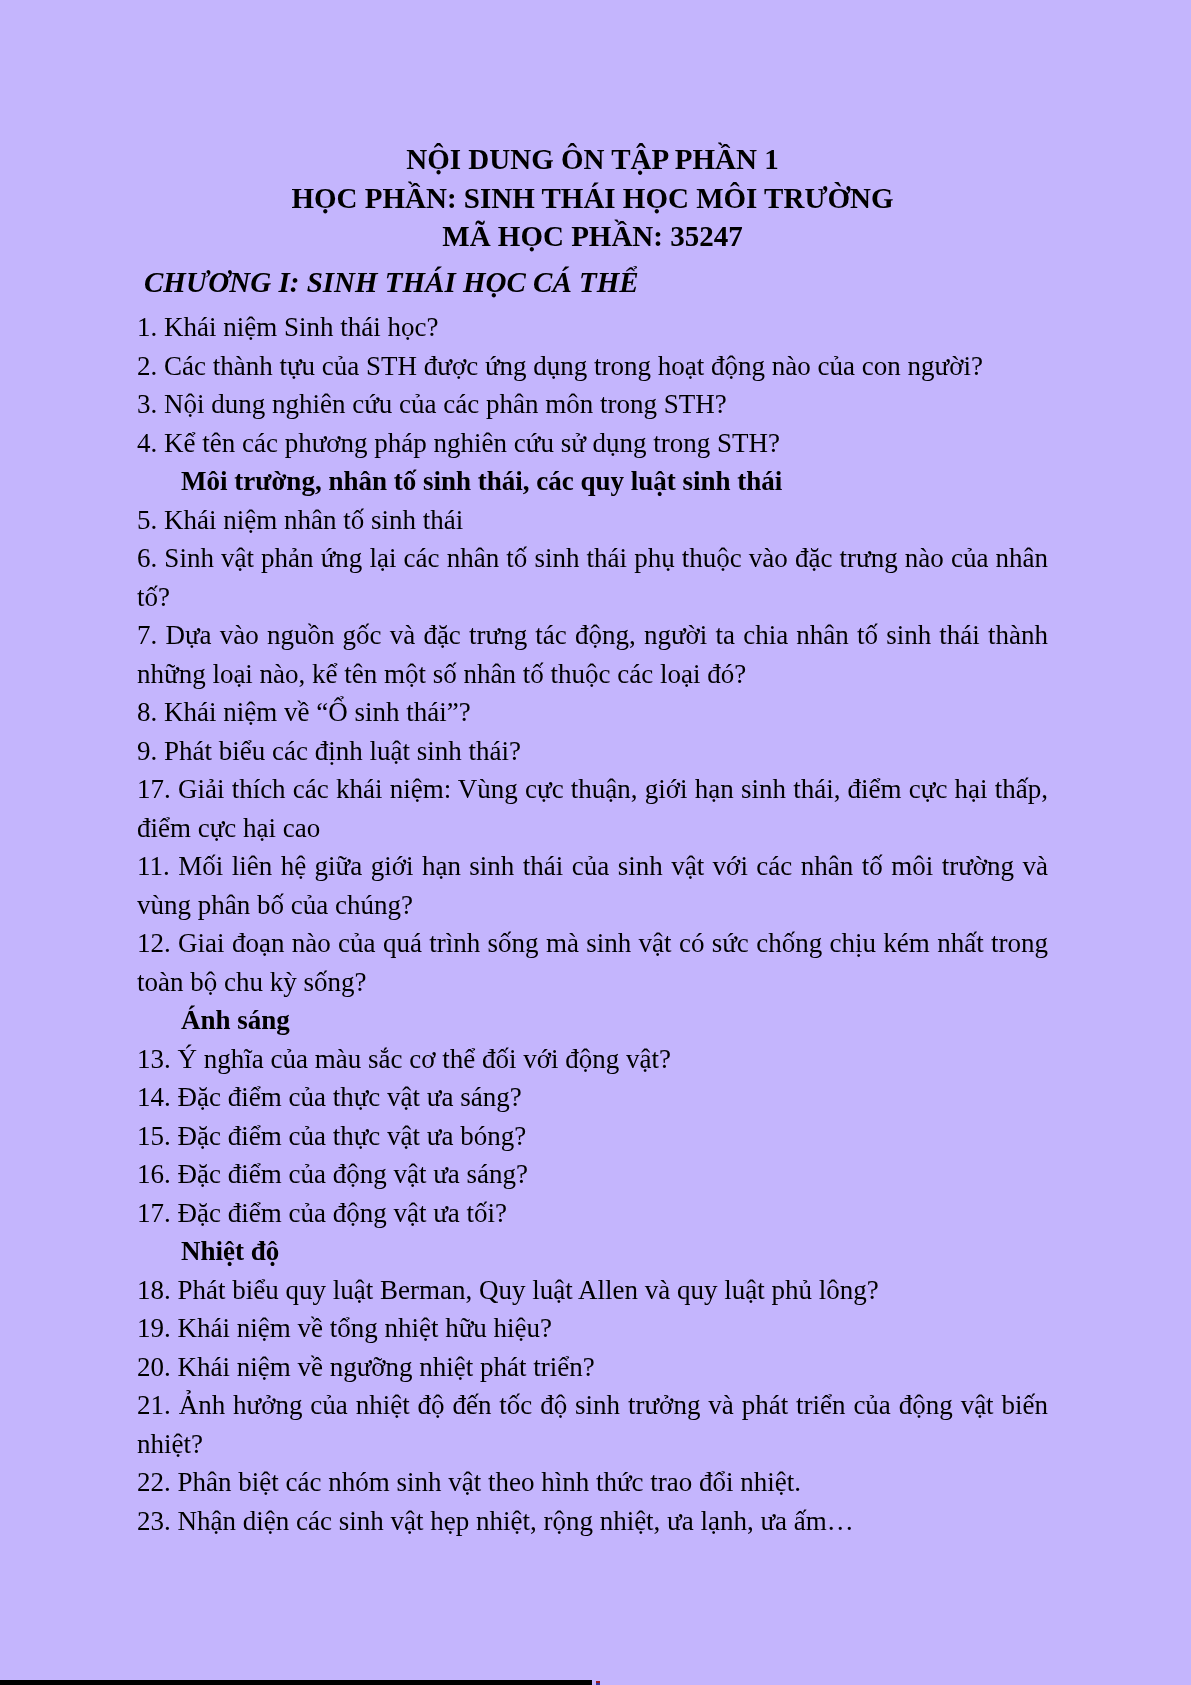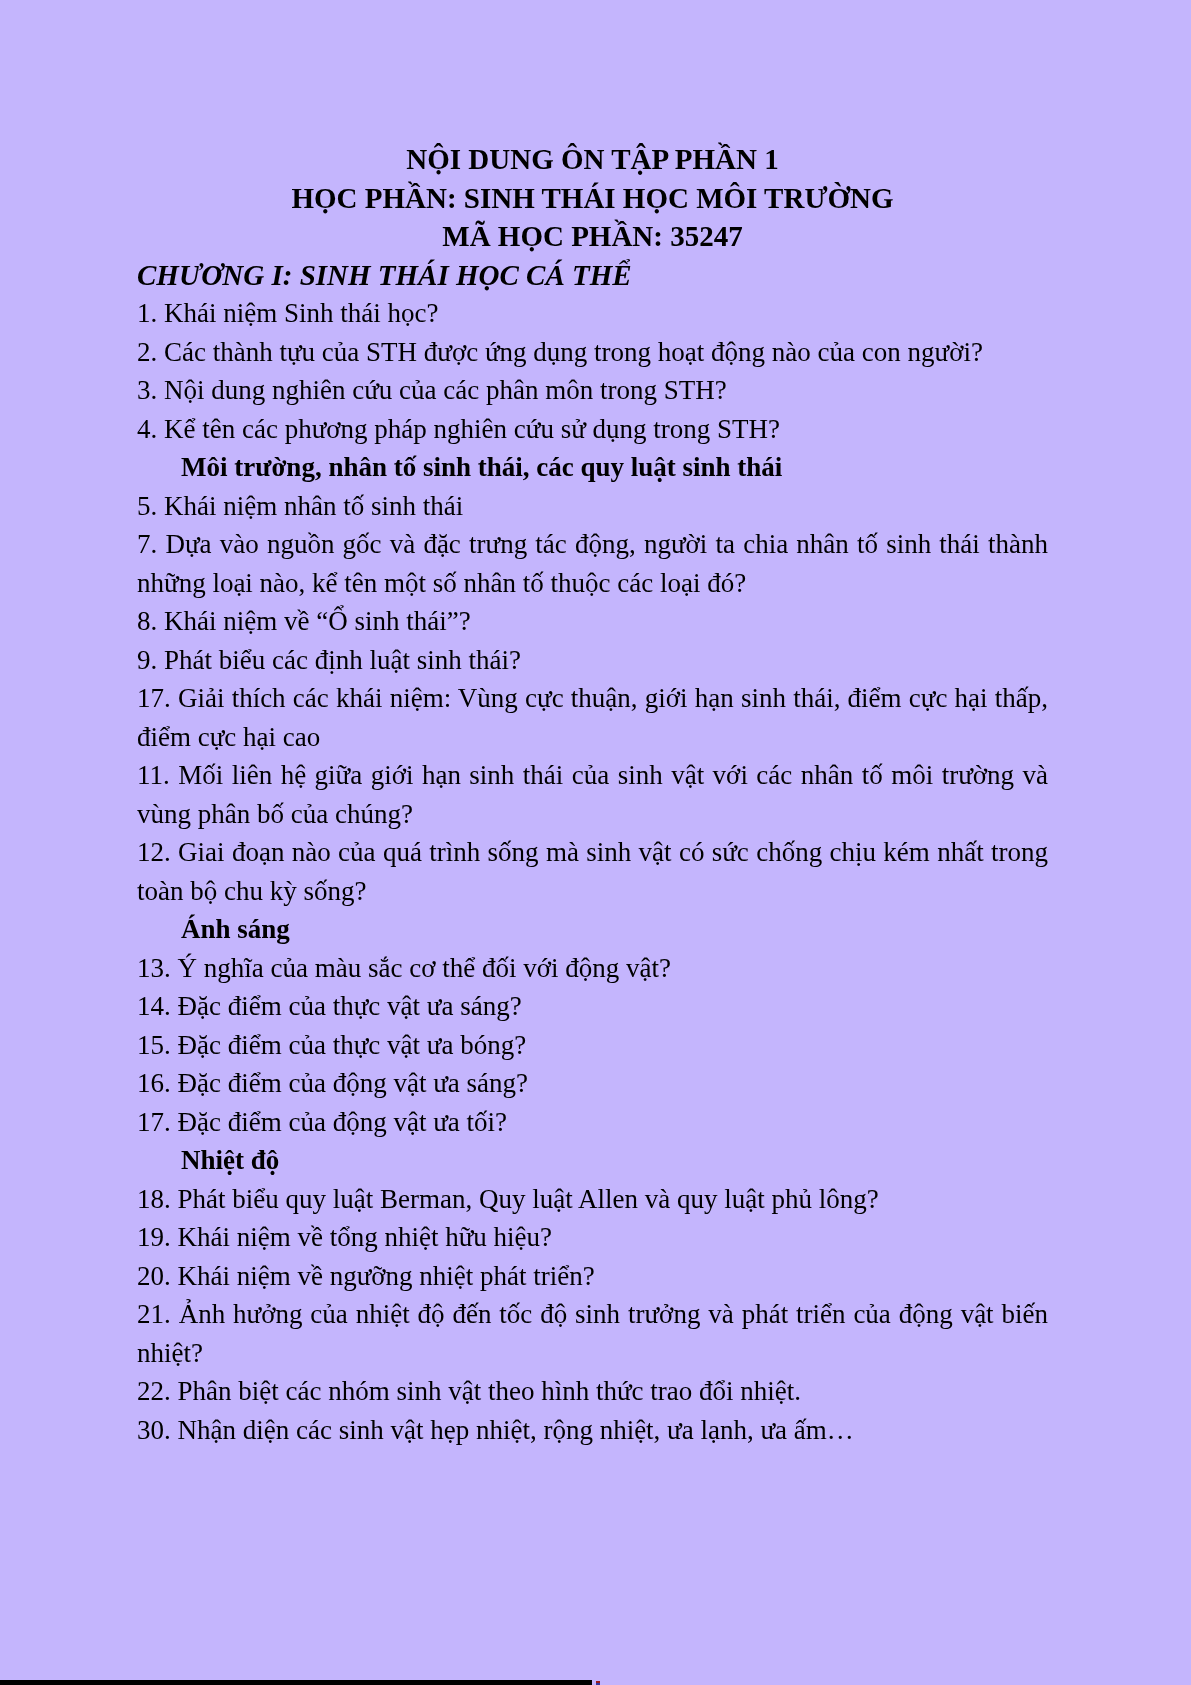--- a/index.html
+++ b/index.html
@@ -28,21 +28,21 @@
     font-size: 29px;
     font-weight: bold;
     text-align: center;
     margin: 0;
   }
   .chapter-heading {
     font-size: 29px;
     font-weight: bold;
     font-style: italic;
     text-align: left;
-    margin: 0;
+    margin: 7px;
   }
   .question {
     font-size: 27px;
     text-align: justify;
     margin: 0;
   }
   .subheading {
     font-size: 27px;
     font-weight: bold;
     padding-left: 44px;
@@ -75,36 +75,37 @@
     <p class="title-line">HỌC PHẦN: SINH THÁI HỌC MÔI TRƯỜNG</p>
     <p class="title-line">MÃ HỌC PHẦN: 35247</p>
     <p class="chapter-heading">CHƯƠNG I: SINH THÁI HỌC CÁ THỂ</p>
     <div id="question-list">
         <p class="question">1. Khái niệm Sinh thái học?</p>
         <p class="question">2. Các thành tựu của STH được ứng dụng trong hoạt động nào của con người?</p>
         <p class="question">3. Nội dung nghiên cứu của các phân môn trong STH?</p>
         <p class="question">4. Kể tên các phương pháp nghiên cứu sử dụng trong STH?</p>
         <p class="subheading">Môi trường, nhân tố sinh thái, các quy luật sinh thái</p>
         <p class="question">5. Khái niệm nhân tố sinh thái</p>
+        <p class="question">6. Sinh vật phản ứng lại các nhân tố sinh thái phụ thuộc vào đặc trưng nào của nhân tố?</p>
         <p class="question">7. Dựa vào nguồn gốc và đặc trưng tác động, người ta chia nhân tố sinh thái thành những loại nào, kể tên một số nhân tố thuộc các loại đó?</p>
         <p class="question">8. Khái niệm về “Ổ sinh thái”?</p>
         <p class="question">9. Phát biểu các định luật sinh thái?</p>
         <p class="question">17. Giải thích các khái niệm: Vùng cực thuận, giới hạn sinh thái, điểm cực hại thấp, điểm cực hại cao</p>
         <p class="question">11. Mối liên hệ giữa giới hạn sinh thái của sinh vật với các nhân tố môi trường và vùng phân bố của chúng?</p>
         <p class="question">12. Giai đoạn nào của quá trình sống mà sinh vật có sức chống chịu kém nhất trong toàn bộ chu kỳ sống?</p>
         <p class="subheading">Ánh sáng</p>
         <p class="question">13. Ý nghĩa của màu sắc cơ thể đối với động vật?</p>
         <p class="question">14. Đặc điểm của thực vật ưa sáng?</p>
         <p class="question">15. Đặc điểm của thực vật ưa bóng?</p>
         <p class="question">16. Đặc điểm của động vật ưa sáng?</p>
         <p class="question">17. Đặc điểm của động vật ưa tối?</p>
         <p class="subheading">Nhiệt độ</p>
         <p class="question">18. Phát biểu quy luật Berman, Quy luật Allen và quy luật phủ lông?</p>
         <p class="question">19. Khái niệm về tổng nhiệt hữu hiệu?</p>
         <p class="question">20. Khái niệm về ngưỡng nhiệt phát triển?</p>
         <p class="question">21. Ảnh hưởng của nhiệt độ đến tốc độ sinh trưởng và phát triển của động vật biến nhiệt?</p>
         <p class="question">22. Phân biệt các nhóm sinh vật theo hình thức trao đổi nhiệt.</p>
-        <p class="question">30. Nhận diện các sinh vật hẹp nhiệt, rộng nhiệt, ưa lạnh, ưa ấm…</p>
+        <p class="question">23. Nhận diện các sinh vật hẹp nhiệt, rộng nhiệt, ưa lạnh, ưa ấm…</p>
       </div>
   </div>
   <div class="footnote-separator"></div>
   <div class="footnote-artifact"></div>
 </div>
 
 </body></html>

